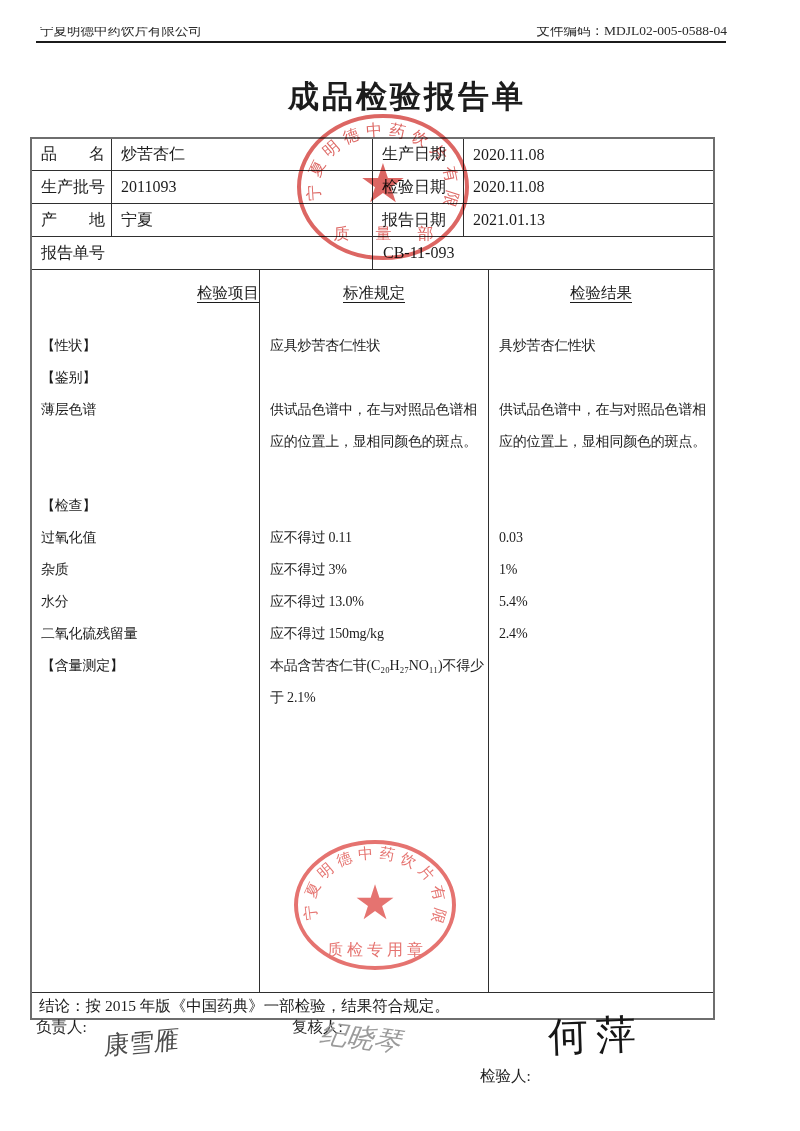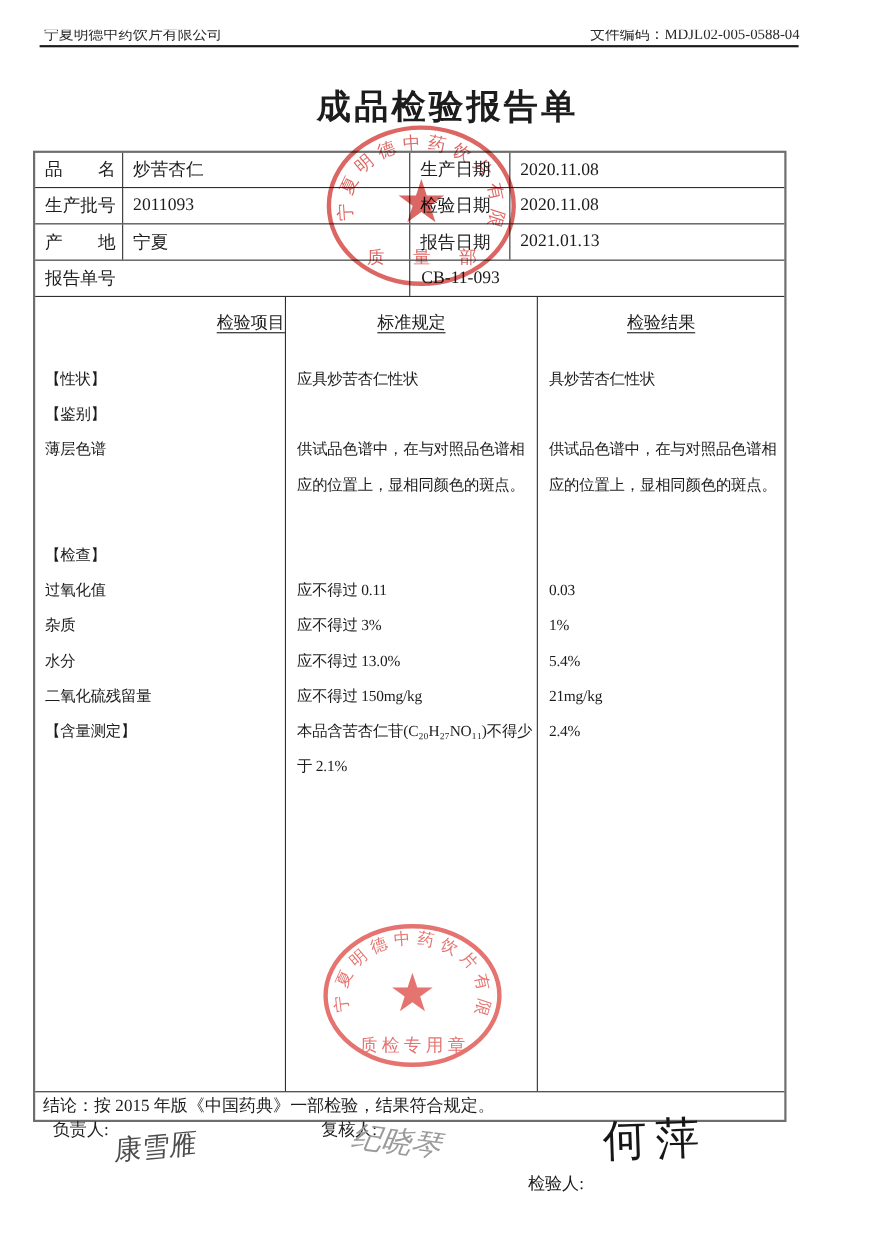--- a/index.html
+++ b/index.html
@@ -141,31 +141,30 @@
         <div class="lines">
           <div class="line">具炒苦杏仁性状</div>
           <div class="line"></div>
           <div class="line">供试品色谱中，在与对照品色谱相</div>
           <div class="line">应的位置上，显相同颜色的斑点。</div>
           <div class="line"></div>
           <div class="line"></div>
           <div class="line">0.03</div>
           <div class="line">1%</div>
           <div class="line">5.4%</div>
-          <div class="line">21mg/kg</div>
           <div class="line">2.4%</div>
           <div class="line"></div>
         </div>
       </div>
     </div>
 
     <div class="concl">结论：按 2015 年版《中国药典》一部检验，结果符合规定。</div>
   </div>
 
-  <span class="sig-label" style="left:48px;top:1017px;text-align:right;">负责人:</span>
+  <span class="sig-label" style="left:36px;top:1017px;text-align:right;">负责人:</span>
   <span class="sig-label" style="left:292px;top:1017px;">复核人:</span>
   <span class="sig-label" style="left:480px;top:1066px;">检验人:</span>
 
   <span class="sig-name sig1">康雪雁</span>
   <span class="sig-name sig2">纪晓琴</span>
   <span class="sig-name sig3">何萍</span>
 
   <svg class="stamp stamp-top" width="190" height="160" viewBox="0 0 190 160">
     <ellipse cx="95" cy="80" rx="84" ry="71" fill="none" stroke="#d8514d" stroke-width="4"></ellipse>
     <path id="arcTop" d="M 33.8 95.2 A 64 52 0 1 1 156.2 95.2" fill="none"></path>

